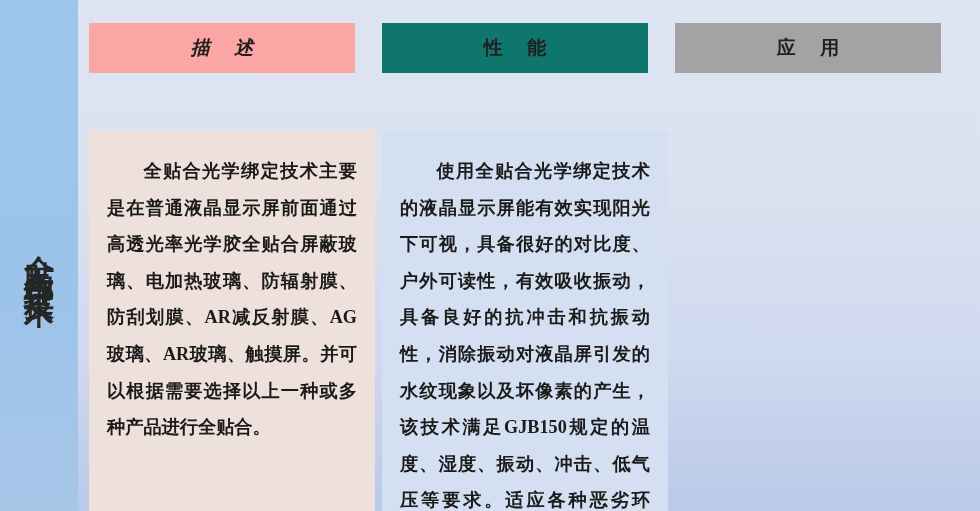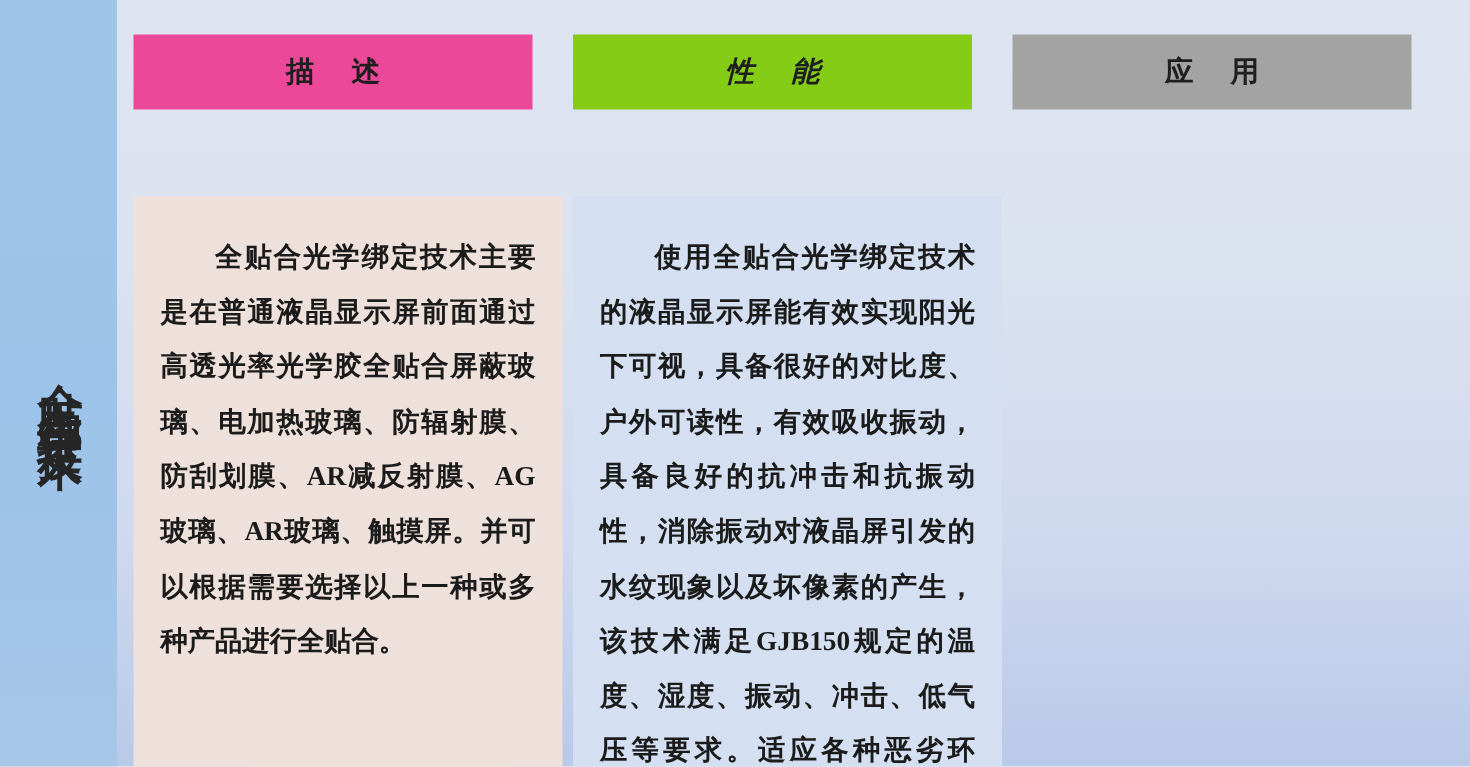--- a/index.html
+++ b/index.html
@@ -99,23 +99,23 @@
     line-height: 36.6px;
     color: #1b1b1b;
     text-align: justify;
     text-justify: inter-ideograph;
     text-indent: 2em;
     margin: 0;
     letter-spacing: 0px;
   }
 
   
-  #col-0 .card-header { background: #ec4899; }
+  #col-0 .card-header { background: #fca5a5; font-style: italic; }
   #col-0 .card-body   { background: #eee0da; }
-  #col-1 .card-header { background: #84cc16; font-style: italic; }
+  #col-1 .card-header { background: #0f766e; }
   #col-1 .card-body   { background: #d4e0f1; }
   #col-2 .card-header { background: #a3a3a3; }
   #col-2 .card-body   { background: #e0eadf; }
 </style>
 </head>
 <body>
 
 <div id="stage">
 
   <div id="sidebar">

